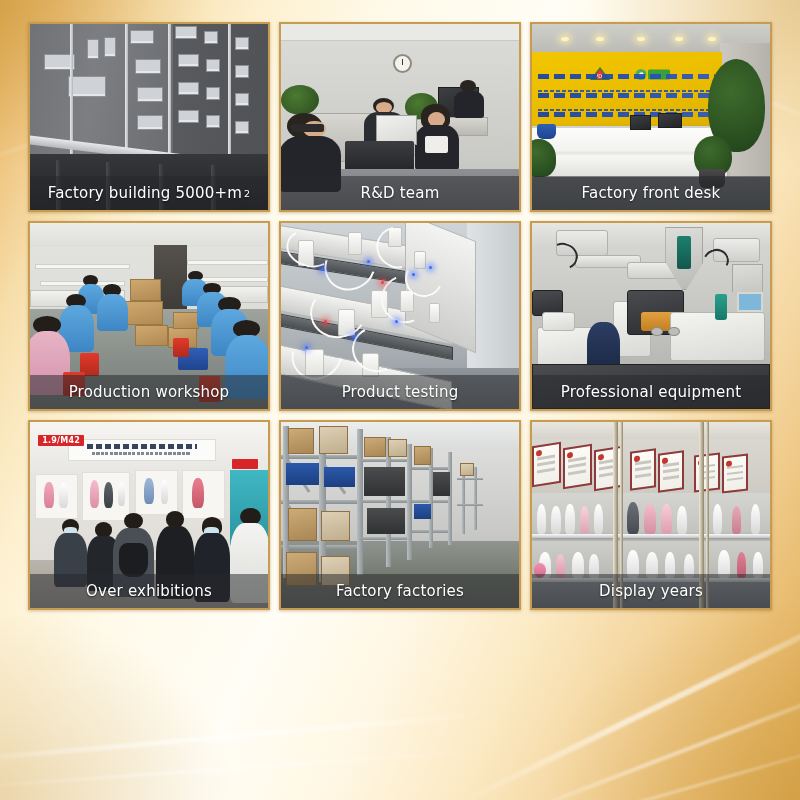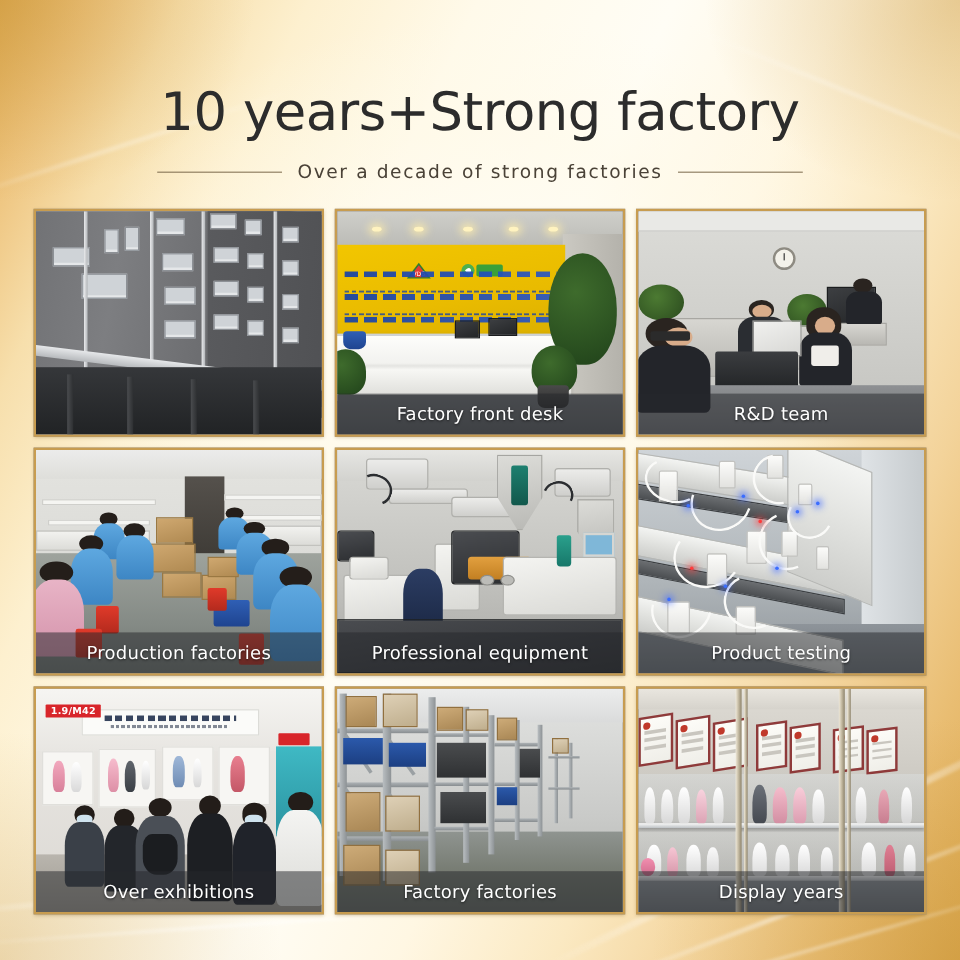--- a/index.html
+++ b/index.html
@@ -294,28 +294,20 @@
 <div id="page">
 
   <div class="streak s1"></div>
   <div class="streak s2"></div>
   <div class="streak s3"></div>
   <div class="streak s4"></div>
   <div class="streak s5"></div>
   <div class="streak s6"></div>
   <div class="streak s7"></div>
 
-  <div id="header">
-    <div id="title">10 years+Strong factory</div>
-    <div id="subtitle-row">
-      <span class="rule"></span>
-      <span id="subtitle">Over a decade of strong factories</span>
-      <span class="rule"></span>
-    </div>
-  </div>
 
   <div id="grid">
 
     <div class="cell">
       <div class="photo">
         <div class="bldg-sky"></div>
         <div class="bldg-body"></div>
         <div class="bldg-face2"></div>
 
         <div class="win" style="left:6%;  top:16%; width:13%; height:9%;"></div>
@@ -346,20 +338,72 @@
         <div class="pipe" style="left:40%; top:0; height:72%;"></div>
         <div class="pipe" style="left:58%; top:0; height:70%;"></div>
         <div class="pipe" style="left:83%; top:0; height:72%;"></div>
 
         <div class="bldg-canopy"></div>
         <div class="bldg-base"></div>
         <div class="col" style="left:11%; bottom:0; height:27%;"></div>
         <div class="col" style="left:32%; bottom:0; height:26%;"></div>
         <div class="col" style="left:54%; bottom:0; height:25%;"></div>
         <div class="col" style="left:76%; bottom:0; height:24%;"></div>
+      </div>
+      <div class="caption">
+        <span>Factory building 5000+m</span>
+          <sup>2</sup>
+      </div>
+    </div>
+
+    <div class="cell">
+      <div class="photo">
+        <div class="rd-wall"></div>
+        <div class="rd-ceil"></div>
+        <div class="rd-clock"></div>
+
+        <div class="rd-plantS" style="left:0%;  top:33%; width:16%; height:16%;"></div>
+        <div class="rd-plantS" style="left:52%; top:37%; width:14%; height:15%;"></div>
+
+        <div class="rd-mon dark" style="left:66%; top:34%; width:17%; height:17%;"></div>
+        <div class="rd-part" style="left:63%; top:50%; width:24%; height:10%;"></div>
+        <div class="rd-person" style="left:72%; top:30%; width:14%; height:20%;">
+          <div class="rd-head" style="left:24%; top:0; width:48%; height:34%;"></div>
+          <div class="rd-body" style="left:4%; top:30%; width:92%; height:72%;"></div>
+        </div>
+
+        <div class="rd-part" style="left:12%; top:48%; width:30%; height:26%;"></div>
+        <div class="rd-part" style="left:38%; top:51%; width:22%; height:20%;"></div>
+
+        <div class="rd-person" style="left:35%; top:40%; width:17%; height:26%;">
+          <div class="rd-head" style="left:22%; top:0; width:52%; height:33%;"></div>
+          <div class="rd-skin" style="left:28%; top:8%; width:40%; height:22%;"></div>
+          <div class="rd-body" style="left:0; top:29%; width:100%; height:76%; background:#2a2d32;"></div>
+        </div>
+
+        <div class="rd-person" style="left:56%; top:43%; width:19%; height:34%;">
+          <div class="rd-head" style="left:14%; top:0; width:64%; height:40%; border-radius:48% 48% 30% 30%;"></div>
+          <div class="rd-skin" style="left:30%; top:12%; width:38%; height:24%;"></div>
+          <div class="rd-body" style="left:2%; top:34%; width:96%; height:70%; background:#23252a;"></div>
+          <div style="position:absolute; left:24%; top:50%; width:50%; height:28%; background:#f0eeea; border-radius:2px;"></div>
+        </div>
+
+        <div class="rd-mon" style="left:40%; top:49%; width:17%; height:16%;"></div>
+        <div class="rd-printer" style="left:27%; top:63%; width:29%; height:17%;"></div>
+        <div class="rd-desk" style="left:0; top:78%; right:0; height:22%;"></div>
+
+        <div class="rd-person" style="left:-1%; top:48%; width:26%; height:40%;">
+          <div class="rd-head" style="left:14%; top:0; width:56%; height:34%;"></div>
+          <div class="rd-skin" style="left:40%; top:10%; width:36%; height:22%;"></div>
+          <div class="rd-body" style="left:0; top:30%; width:100%; height:76%;"></div>
+        </div>
+        <div style="position:absolute; left:4%; top:54%; width:14%; height:4%; background:#2b2b2b; border-radius:2px;"></div>
+      </div>
+      <div class="caption">
+        <span>R&amp;D team</span>
       </div>
     </div>
 
     <div class="cell">
       <div class="photo">
         <div class="fd-ceil">
           <i style="left:12%"></i>
             <i style="left:27%"></i>
             <i style="left:44%"></i>
           <i style="left:60%"></i>
@@ -403,68 +447,20 @@
         <div class="rd-mon dark" style="left:53%; top:48%; width:10%; height:8%;"></div>
         <div class="fd-pot" style="left:2%; top:54%; width:8%; height:8%; background:linear-gradient(180deg,#2f5fb5,#1f4490);"></div>
       </div>
       <div class="caption">
         <span>Factory front desk</span>
       </div>
     </div>
 
     <div class="cell">
       <div class="photo">
-        <div class="rd-wall"></div>
-        <div class="rd-ceil"></div>
-        <div class="rd-clock"></div>
-
-        <div class="rd-plantS" style="left:0%;  top:33%; width:16%; height:16%;"></div>
-        <div class="rd-plantS" style="left:52%; top:37%; width:14%; height:15%;"></div>
-
-        <div class="rd-mon dark" style="left:66%; top:34%; width:17%; height:17%;"></div>
-        <div class="rd-part" style="left:63%; top:50%; width:24%; height:10%;"></div>
-        <div class="rd-person" style="left:72%; top:30%; width:14%; height:20%;">
-          <div class="rd-head" style="left:24%; top:0; width:48%; height:34%;"></div>
-          <div class="rd-body" style="left:4%; top:30%; width:92%; height:72%;"></div>
-        </div>
-
-        <div class="rd-part" style="left:12%; top:48%; width:30%; height:26%;"></div>
-        <div class="rd-part" style="left:38%; top:51%; width:22%; height:20%;"></div>
-
-        <div class="rd-person" style="left:35%; top:40%; width:17%; height:26%;">
-          <div class="rd-head" style="left:22%; top:0; width:52%; height:33%;"></div>
-          <div class="rd-skin" style="left:28%; top:8%; width:40%; height:22%;"></div>
-          <div class="rd-body" style="left:0; top:29%; width:100%; height:76%; background:#2a2d32;"></div>
-        </div>
-
-        <div class="rd-person" style="left:56%; top:43%; width:19%; height:34%;">
-          <div class="rd-head" style="left:14%; top:0; width:64%; height:40%; border-radius:48% 48% 30% 30%;"></div>
-          <div class="rd-skin" style="left:30%; top:12%; width:38%; height:24%;"></div>
-          <div class="rd-body" style="left:2%; top:34%; width:96%; height:70%; background:#23252a;"></div>
-          <div style="position:absolute; left:24%; top:50%; width:50%; height:28%; background:#f0eeea; border-radius:2px;"></div>
-        </div>
-
-        <div class="rd-mon" style="left:40%; top:49%; width:17%; height:16%;"></div>
-        <div class="rd-printer" style="left:27%; top:63%; width:29%; height:17%;"></div>
-        <div class="rd-desk" style="left:0; top:78%; right:0; height:22%;"></div>
-
-        <div class="rd-person" style="left:-1%; top:48%; width:26%; height:40%;">
-          <div class="rd-head" style="left:14%; top:0; width:56%; height:34%;"></div>
-          <div class="rd-skin" style="left:40%; top:10%; width:36%; height:22%;"></div>
-          <div class="rd-body" style="left:0; top:30%; width:100%; height:76%;"></div>
-        </div>
-        <div style="position:absolute; left:4%; top:54%; width:14%; height:4%; background:#2b2b2b; border-radius:2px;"></div>
-      </div>
-      <div class="caption">
-        <span>R&amp;D team</span>
-      </div>
-    </div>
-
-    <div class="cell">
-      <div class="photo">
         <div class="ws-wall"></div>
         <div class="ws-ceil"></div>
         <div class="ws-door"></div>
         <div class="ws-floor"></div>
 
         <div class="ws-shelf" style="left:2%;  top:22%; width:40%;"></div>
         <div class="ws-shelf" style="left:4%;  top:31%; width:36%;"></div>
         <div class="ws-shelf" style="left:66%; top:20%; width:34%;"></div>
         <div class="ws-shelf" style="left:70%; top:29%; width:30%;"></div>
 
@@ -511,21 +507,69 @@
           <div class="ws-hair" style="left:18%; top:0; width:60%; height:24%;"></div>
           <div class="ws-smock" style="left:0; top:20%; width:100%; height:86%;"></div>
         </div>
 
         <div class="ws-stool" style="left:21%; top:70%; width:8%; height:12%;"></div>
         <div class="ws-stool" style="left:14%; top:80%; width:9%; height:13%;"></div>
         <div class="ws-stool" style="left:60%; top:62%; width:7%; height:10%;"></div>
         <div class="ws-stool" style="left:71%; top:82%; width:9%; height:14%;"></div>
       </div>
       <div class="caption">
-        <span>Production factories</span>
+        <span>Production workshop</span>
+      </div>
+    </div>
+
+    <div class="cell">
+      <div class="photo">
+        <div class="pt-bg"></div>
+        <div class="pt-wallR"></div>
+        <div class="pt-floor"></div>
+
+        <div class="pt-rack" style="left:-4%; top:8%;  width:76%; height:13%; transform:skewY(9deg);"></div>
+        <div class="pt-rack dk" style="left:-4%; top:22%; width:76%; height:7%; transform:skewY(9deg);"></div>
+        <div class="pt-rack" style="left:-6%; top:42%; width:78%; height:14%; transform:skewY(11deg);"></div>
+        <div class="pt-rack dk" style="left:-6%; top:57%; width:78%; height:7%; transform:skewY(11deg);"></div>
+        <div class="pt-rack" style="left:-8%; top:74%; width:80%; height:16%; transform:skewY(12deg);"></div>
+        <div class="pt-rack" style="left:52%; top:2%;  width:30%; height:60%; transform:skewY(22deg);"></div>
+
+        <div class="pt-dev" style="left:7%;  top:9%;  width:7%;  height:14%;"></div>
+        <div class="pt-dev" style="left:28%; top:5%;  width:6%;  height:12%;"></div>
+        <div class="pt-dev" style="left:45%; top:2%;  width:6%;  height:11%;"></div>
+        <div class="pt-dev" style="left:56%; top:15%; width:5%;  height:10%;"></div>
+        <div class="pt-dev" style="left:38%; top:36%; width:7%;  height:15%;"></div>
+        <div class="pt-dev" style="left:24%; top:46%; width:7%;  height:15%;"></div>
+        <div class="pt-dev" style="left:50%; top:36%; width:6%;  height:12%;"></div>
+        <div class="pt-dev" style="left:62%; top:43%; width:5%;  height:11%;"></div>
+        <div class="pt-dev" style="left:10%; top:68%; width:8%;  height:14%;"></div>
+        <div class="pt-dev" style="left:34%; top:70%; width:7%;  height:13%;"></div>
+
+        <div class="pt-cable" style="left:2%;  top:4%;  width:20%; height:20%; transform:rotate(14deg);"></div>
+        <div class="pt-cable" style="left:18%; top:10%; width:22%; height:26%; transform:rotate(-28deg);"></div>
+        <div class="pt-cable" style="left:40%; top:2%;  width:18%; height:22%; transform:rotate(34deg);"></div>
+        <div class="pt-cable" style="left:12%; top:34%; width:24%; height:28%; transform:rotate(-12deg);"></div>
+        <div class="pt-cable" style="left:42%; top:28%; width:20%; height:26%; transform:rotate(22deg);"></div>
+        <div class="pt-cable" style="left:4%;  top:58%; width:22%; height:26%; transform:rotate(-34deg);"></div>
+        <div class="pt-cable" style="left:30%; top:56%; width:20%; height:24%; transform:rotate(18deg);"></div>
+        <div class="pt-cable" style="left:52%; top:20%; width:16%; height:20%; transform:rotate(-18deg);"></div>
+
+        <div class="pt-led" style="left:17%; top:24%;"></div>
+        <div class="pt-led" style="left:36%; top:20%;"></div>
+        <div class="pt-led red" style="left:42%; top:31%;"></div>
+        <div class="pt-led" style="left:55%; top:27%;"></div>
+        <div class="pt-led red" style="left:18%; top:52%;"></div>
+        <div class="pt-led" style="left:10%; top:66%;"></div>
+        <div class="pt-led" style="left:30%; top:60%;"></div>
+        <div class="pt-led" style="left:48%; top:52%;"></div>
+        <div class="pt-led" style="left:62%; top:23%;"></div>
+      </div>
+      <div class="caption">
+        <span>Product testing</span>
       </div>
     </div>
 
     <div class="cell">
       <div class="photo">
         <div class="eq-bg"></div>
         <div class="eq-ceil"></div>
 
         <div class="eq-arm" style="left:10%; top:4%;  width:22%; height:14%;"></div>
         <div class="eq-arm" style="left:18%; top:17%; width:28%; height:7%;"></div>
@@ -552,68 +596,20 @@
         <div style="position:absolute; left:50%; top:56%; width:5%; height:5%; border-radius:50%; background:#bcbcb8; border:1px solid #8f8f8b;"></div>
         <div style="position:absolute; left:57%; top:56%; width:5%; height:5%; border-radius:50%; background:#bcbcb8; border:1px solid #8f8f8b;"></div>
       </div>
       <div class="caption">
         <span>Professional equipment</span>
       </div>
     </div>
 
     <div class="cell">
       <div class="photo">
-        <div class="pt-bg"></div>
-        <div class="pt-wallR"></div>
-        <div class="pt-floor"></div>
-
-        <div class="pt-rack" style="left:-4%; top:8%;  width:76%; height:13%; transform:skewY(9deg);"></div>
-        <div class="pt-rack dk" style="left:-4%; top:22%; width:76%; height:7%; transform:skewY(9deg);"></div>
-        <div class="pt-rack" style="left:-6%; top:42%; width:78%; height:14%; transform:skewY(11deg);"></div>
-        <div class="pt-rack dk" style="left:-6%; top:57%; width:78%; height:7%; transform:skewY(11deg);"></div>
-        <div class="pt-rack" style="left:-8%; top:74%; width:80%; height:16%; transform:skewY(12deg);"></div>
-        <div class="pt-rack" style="left:52%; top:2%;  width:30%; height:60%; transform:skewY(22deg);"></div>
-
-        <div class="pt-dev" style="left:7%;  top:9%;  width:7%;  height:14%;"></div>
-        <div class="pt-dev" style="left:28%; top:5%;  width:6%;  height:12%;"></div>
-        <div class="pt-dev" style="left:45%; top:2%;  width:6%;  height:11%;"></div>
-        <div class="pt-dev" style="left:56%; top:15%; width:5%;  height:10%;"></div>
-        <div class="pt-dev" style="left:38%; top:36%; width:7%;  height:15%;"></div>
-        <div class="pt-dev" style="left:24%; top:46%; width:7%;  height:15%;"></div>
-        <div class="pt-dev" style="left:50%; top:36%; width:6%;  height:12%;"></div>
-        <div class="pt-dev" style="left:62%; top:43%; width:5%;  height:11%;"></div>
-        <div class="pt-dev" style="left:10%; top:68%; width:8%;  height:14%;"></div>
-        <div class="pt-dev" style="left:34%; top:70%; width:7%;  height:13%;"></div>
-
-        <div class="pt-cable" style="left:2%;  top:4%;  width:20%; height:20%; transform:rotate(14deg);"></div>
-        <div class="pt-cable" style="left:18%; top:10%; width:22%; height:26%; transform:rotate(-28deg);"></div>
-        <div class="pt-cable" style="left:40%; top:2%;  width:18%; height:22%; transform:rotate(34deg);"></div>
-        <div class="pt-cable" style="left:12%; top:34%; width:24%; height:28%; transform:rotate(-12deg);"></div>
-        <div class="pt-cable" style="left:42%; top:28%; width:20%; height:26%; transform:rotate(22deg);"></div>
-        <div class="pt-cable" style="left:4%;  top:58%; width:22%; height:26%; transform:rotate(-34deg);"></div>
-        <div class="pt-cable" style="left:30%; top:56%; width:20%; height:24%; transform:rotate(18deg);"></div>
-        <div class="pt-cable" style="left:52%; top:20%; width:16%; height:20%; transform:rotate(-18deg);"></div>
-
-        <div class="pt-led" style="left:17%; top:24%;"></div>
-        <div class="pt-led" style="left:36%; top:20%;"></div>
-        <div class="pt-led red" style="left:42%; top:31%;"></div>
-        <div class="pt-led" style="left:55%; top:27%;"></div>
-        <div class="pt-led red" style="left:18%; top:52%;"></div>
-        <div class="pt-led" style="left:10%; top:66%;"></div>
-        <div class="pt-led" style="left:30%; top:60%;"></div>
-        <div class="pt-led" style="left:48%; top:52%;"></div>
-        <div class="pt-led" style="left:62%; top:23%;"></div>
-      </div>
-      <div class="caption">
-        <span>Product testing</span>
-      </div>
-    </div>
-
-    <div class="cell">
-      <div class="photo">
         <div class="ex-bg"></div>
         <div class="ex-top"></div>
         <div class="ex-teal"></div>
 
         <div class="ex-badge">1.9/M42</div>
         <div class="ex-badge2"></div>
 
         <div class="ex-hdr">
           <span class="cn"></span>
             <span class="en"></span>

